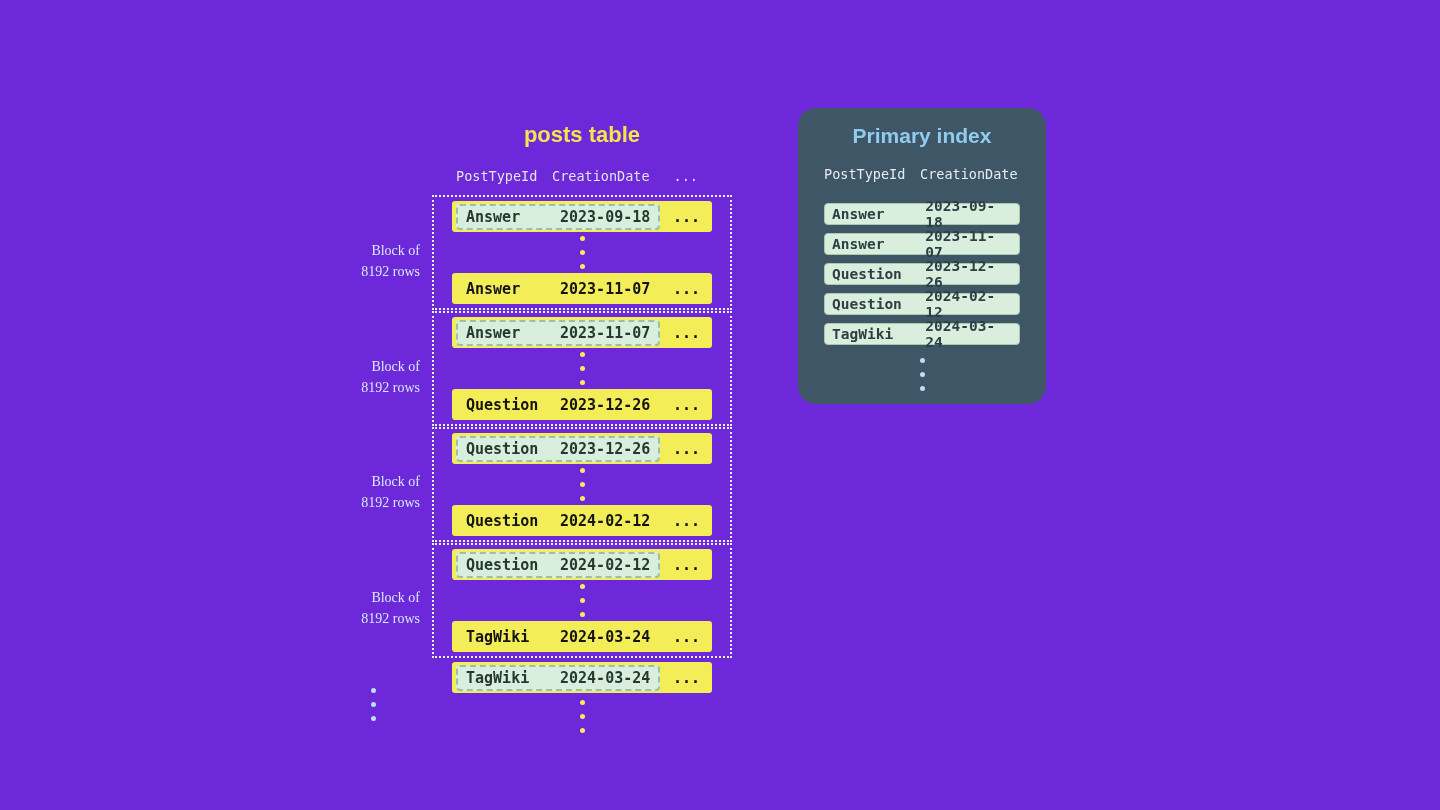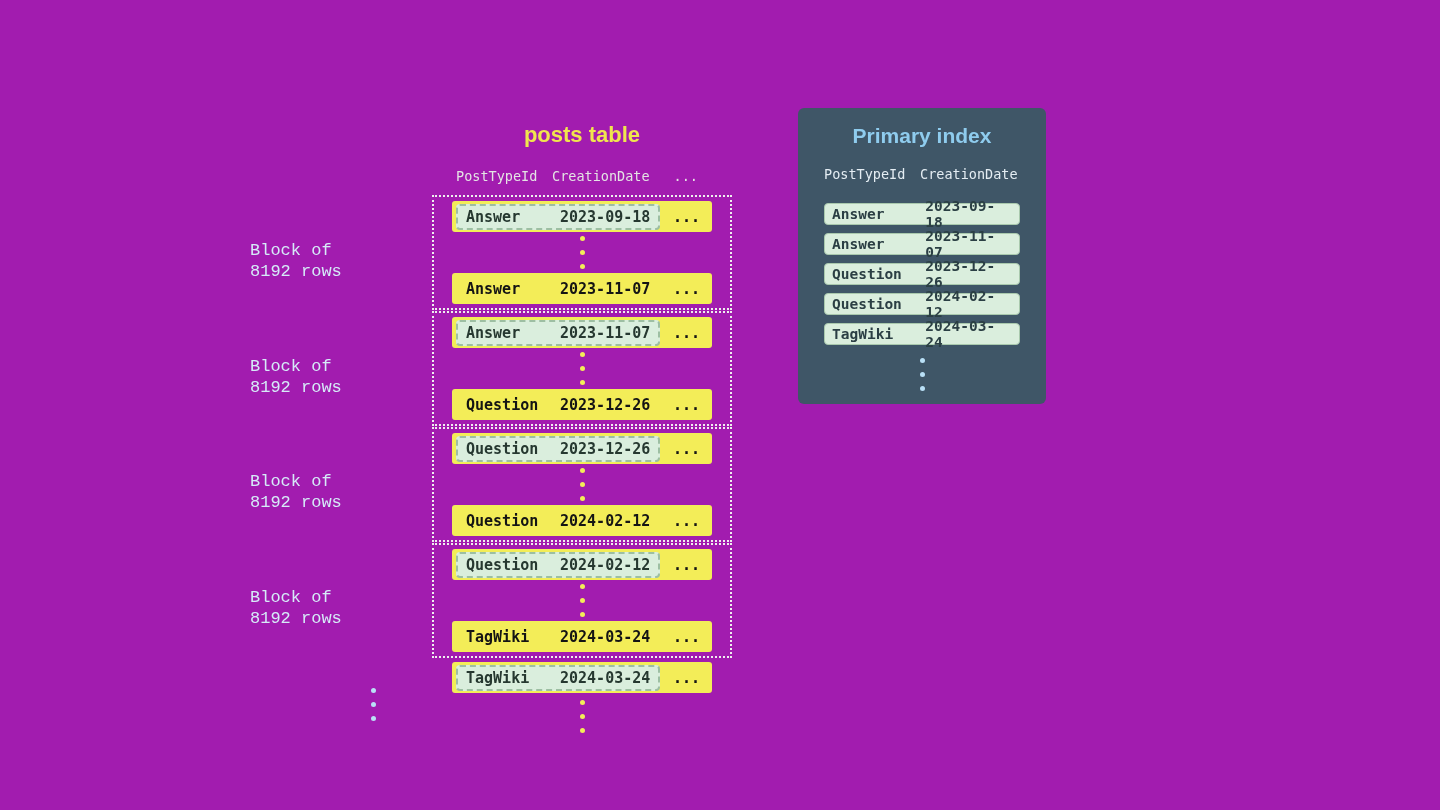--- a/index.html
+++ b/index.html
@@ -2,21 +2,21 @@
 <html><head>
 <meta charset="utf-8">
 <title>Database blocks and primary index diagram</title>
 <style>
   * { margin: 0; padding: 0; box-sizing: border-box; }
   html, body { background: #000; }
   .canvas {
     position: relative;
     width: 1440px;
     height: 810px;
-    background: #a21caf;
+    background: #6d28d9;
     overflow: hidden;
     font-family: "DejaVu Sans Mono", monospace;
   }
 
   
   .posts-title {
     position: absolute;
     left: 452px; top: 122px; width: 260px;
     text-align: center;
     color: #f0e64d;
@@ -72,38 +72,38 @@
   .more { margin-left: auto; }
 
   .dots { display: flex; flex-direction: column; align-items: center; gap: 9px; }
   .dots i { width: 5px; height: 5px; border-radius: 50%; display: block; }
   .dots.yellow i { background: #f3ed58; }
   .dots.blue i { background: #b9e0f6; }
 
   .block-label {
     position: absolute;
     left: 250px; width: 170px;
-    text-align: left;
+    text-align: right;
     color: #d6ebf8;
-    font-size: 17px; line-height: 21px;
-    font-family: Liberation Mono, monospace;
+    font-size: 14px; line-height: 21px;
+    font-family: Liberation Serif, serif;
   }
   .bl0 { top: 240px; } .bl1 { top: 356px; } .bl2 { top: 471px; } .bl3 { top: 587px; }
 
   .trailing-row { position: absolute; left: 452px; top: 662px; }
   .trailing-dots { position: absolute; left: 452px; top: 700px; width: 260px; display: flex; justify-content: center; }
   .left-dots { position: absolute; left: 371px; top: 688px; }
 
   
   .panel {
     position: absolute;
     left: 798px; top: 108px;
     width: 248px; height: 296px;
     background: #3f5667;
-    border-radius: 6px;
+    border-radius: 18px;
   }
   .idx-title {
     position: absolute; top: 16px; left: 0; width: 100%;
     text-align: center;
     color: #8fccee;
     font-size: 21px; font-weight: 700;
     font-family: "Liberation Sans", sans-serif;
   }
   .idx-header { position: absolute; top: 58px; left: 26px; width: 196px; color: #e4edf3; }
   .idx-rows {

